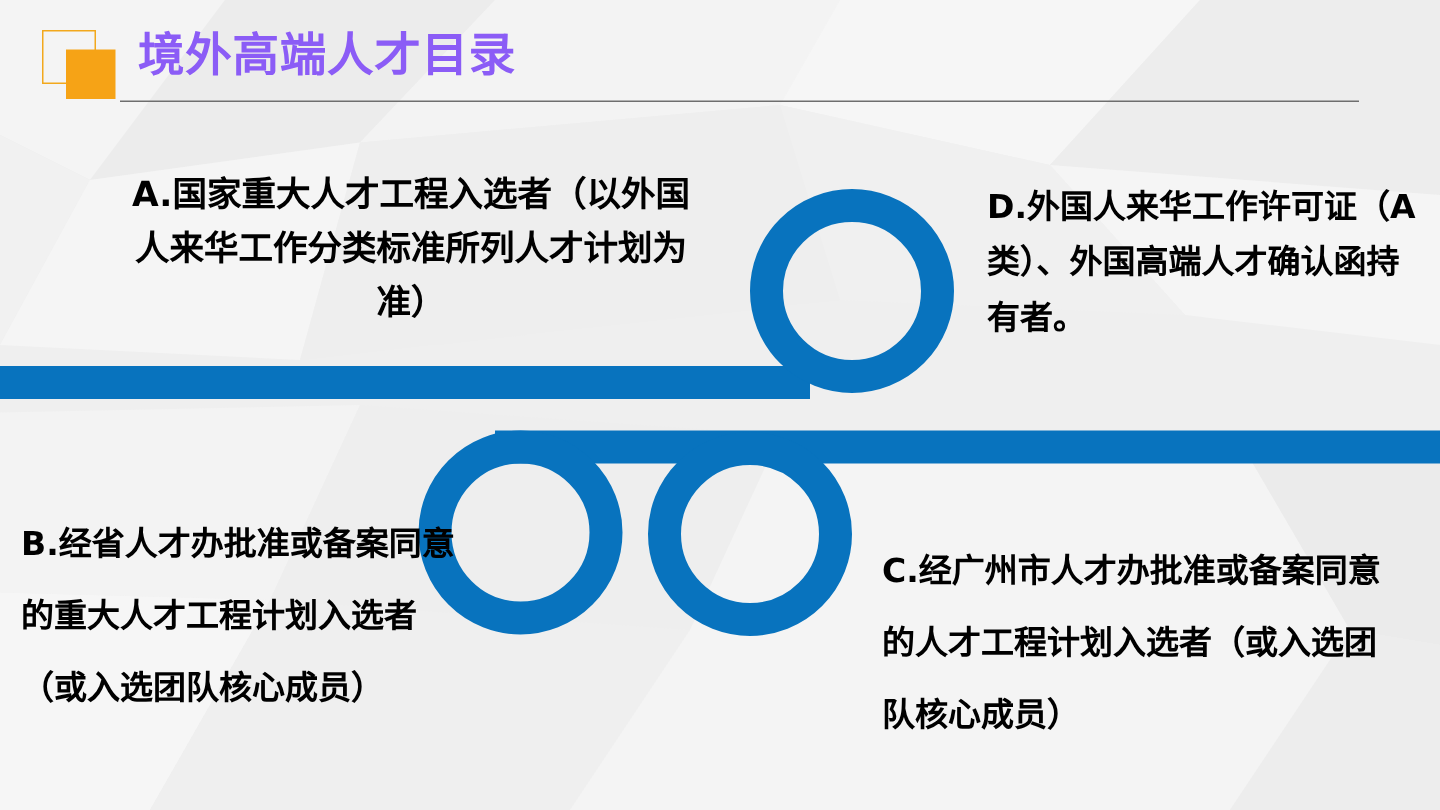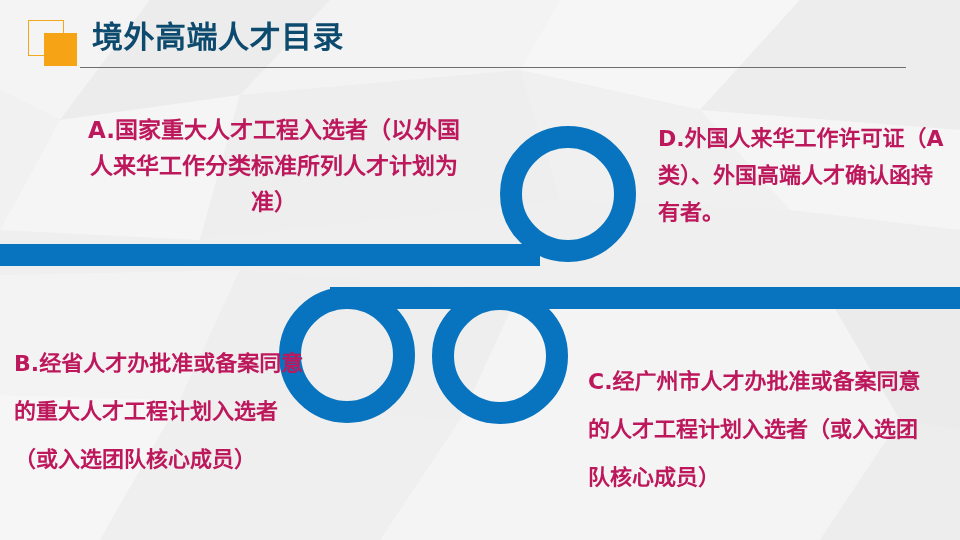--- a/index.html
+++ b/index.html
@@ -51,21 +51,21 @@
     width: 33px;
     height: 33px;
     background: #f6a316;
   }
   #slide-title {
     position: absolute;
     left: 92px;
     top: 17px;
     font-size: 31px;
     font-weight: bold;
-    color: #0c4a6e;
+    color: #8b5cf6;
     letter-spacing: 0.5px;
     line-height: 40px;
     white-space: nowrap;
   }
   #title-rule {
     position: absolute;
     left: 80px;
     top: 67px;
     width: 826px;
     height: 1px;
@@ -78,21 +78,21 @@
     left: 0;
     top: 0;
     width: 960px;
     height: 540px;
     pointer-events: none;
   }
 
   
   .body-text {
     position: absolute;
-    color: #be185d;
+    color: #000000;
     font-weight: bold;
     white-space: pre-line;
   }
   #text-a {
     left: 84px;
     top: 112px;
     width: 380px;
     font-size: 23px;
     line-height: 36px;
     text-align: center;

